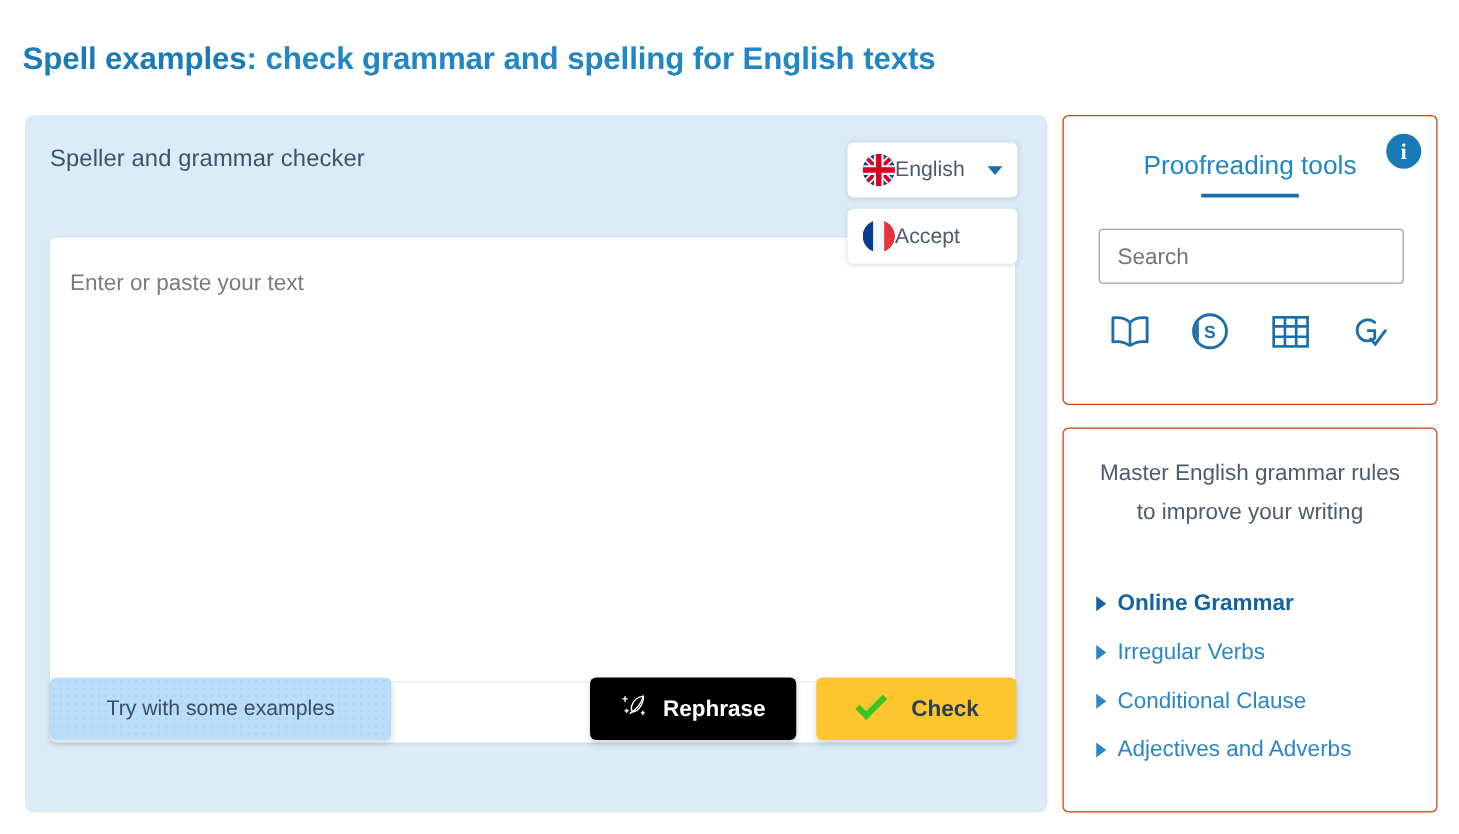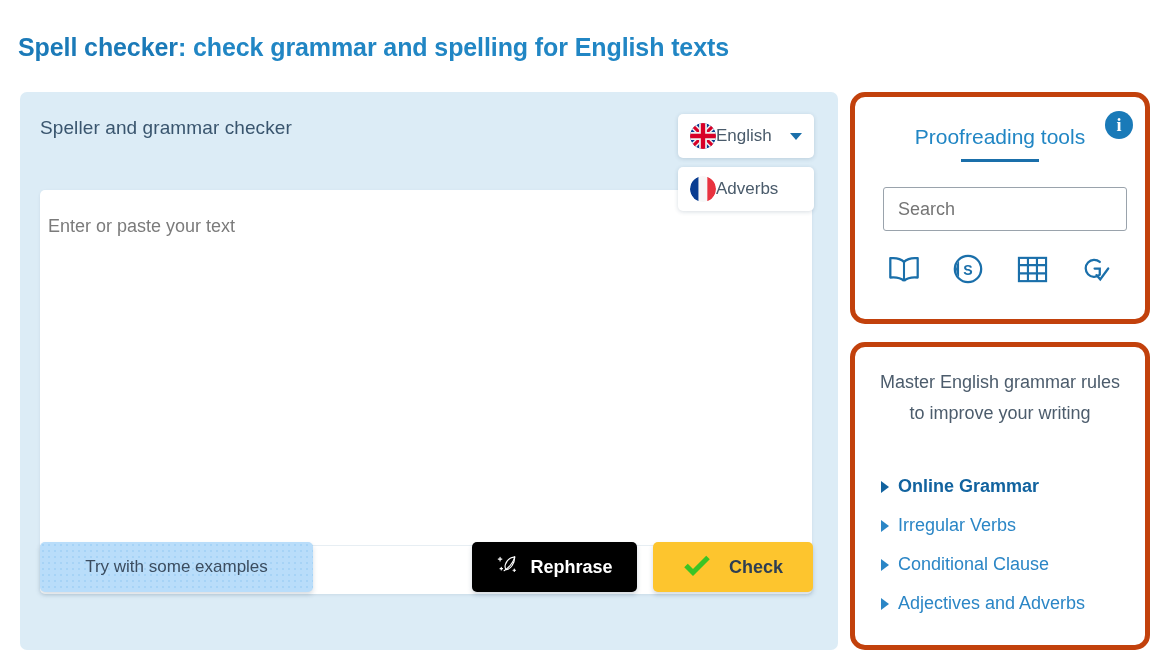--- a/index.html
+++ b/index.html
@@ -90,21 +90,21 @@
     width: 772px; height: 404px;
     background: #ffffff;
     border-radius: 5px;
     box-shadow: 0 1px 3px rgba(40,70,100,.10);
     overflow: hidden;
   }
   #editor-area {
     position: absolute;
     left: 0; top: 0; right: 0;
     height: 355px;
-    padding: 26px 20px 0 8px;
+    padding: 26px 20px 0 16px;
   }
   #editor-placeholder {
     font-size: 18px;
     color: #7b7b7b;
     user-select: none;
   }
   #editor-footer {
     position: absolute;
     left: 0; right: 0; bottom: 0;
     height: 49px;
@@ -181,22 +181,22 @@
     gap: 18px;
     color: #2d3e53;
     font-size: 18px;
     font-weight: bold;
   }
 
   
   .side-card {
     position: absolute;
     background: #ffffff;
-    border: 5px solid #c2410c;
-    border-radius: 15px;
+    border: 1px solid #c2410c;
+    border-radius: 5px;
   }
   #tools-card { left: 850px; top: 92px; width: 300px; height: 232px; }
   #grammar-card { left: 850px; top: 342px; width: 300px; height: 308px; }
 
   #tools-title {
     position: absolute;
     left: 0; right: 0; top: 28px;
     text-align: center;
     font-size: 21px;
     color: #2186c4;
@@ -282,21 +282,21 @@
     border-left: 8px solid #2b86c6;
   }
   #grammar-list li.active .tri { border-left-color: #12639f; }
 </style>
 </head>
 <body>
 
 <div id="root">
 
   <h1 id="page-title">
-    <span class="strong">Spell checker</span><span>: check grammar and spelling for English texts</span>
+    <span class="strong">Spell examples</span><span>: check grammar and spelling for English texts</span>
   </h1>
 
   <div id="main-panel">
 
     <div id="panel-heading">Speller and grammar checker</div>
 
     <div id="lang-select-wrap">
       <div class="lang-opt" id="lang-english">
         <span class="flag">
           <svg width="26" height="26" viewBox="0 0 60 60">
@@ -323,21 +323,21 @@
             <clipPath id="c2">
                 <circle cx="30" cy="30" r="30"></circle>
               </clipPath>
             <g clip-path="url(#c2)">
               <rect x="0" y="0" width="20" height="60" fill="#0a3d91"></rect>
               <rect x="20" y="0" width="20" height="60" fill="#f7f7f7"></rect>
               <rect x="40" y="0" width="20" height="60" fill="#e8333f"></rect>
             </g>
           </svg>
         </span>
-        <span class="lang-label">Adverbs</span>
+        <span class="lang-label">Accept</span>
       </div>
     </div>
 
     <div id="editor-box">
       <div id="editor-area">
         <div id="editor-placeholder">Enter or paste your text</div>
       </div>
 
       <div id="editor-footer">
         <span id="accept-label">Accept spelling:</span>

